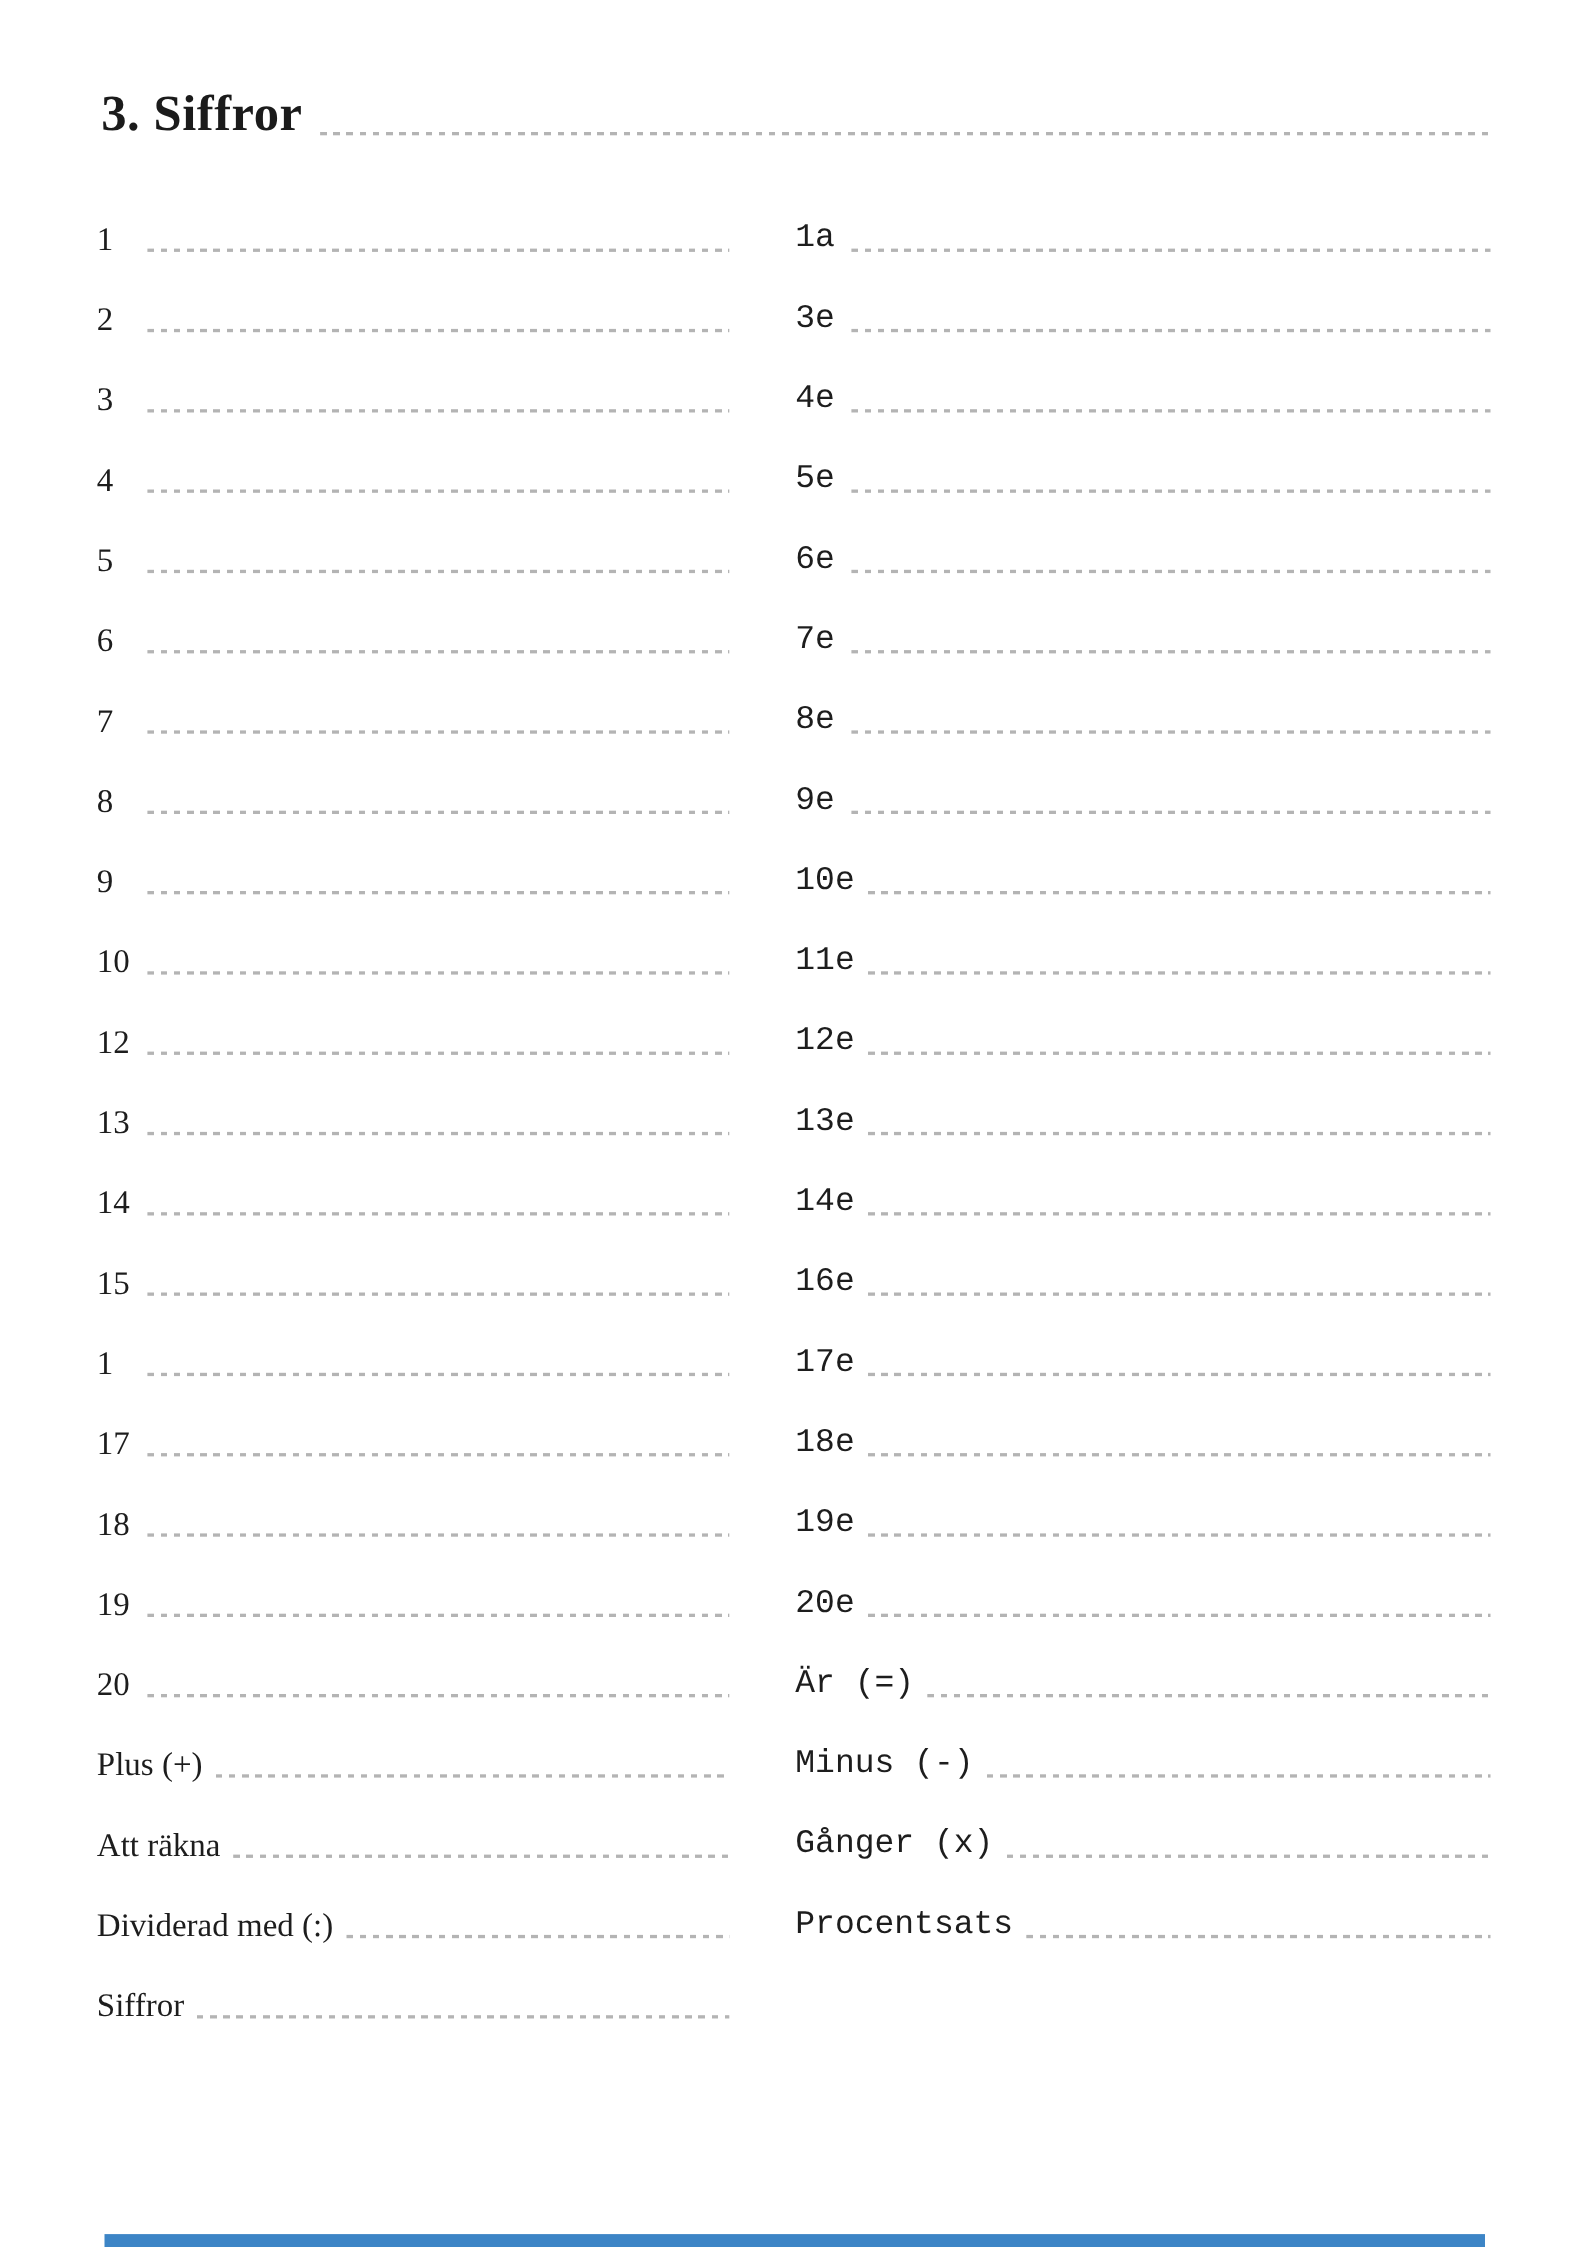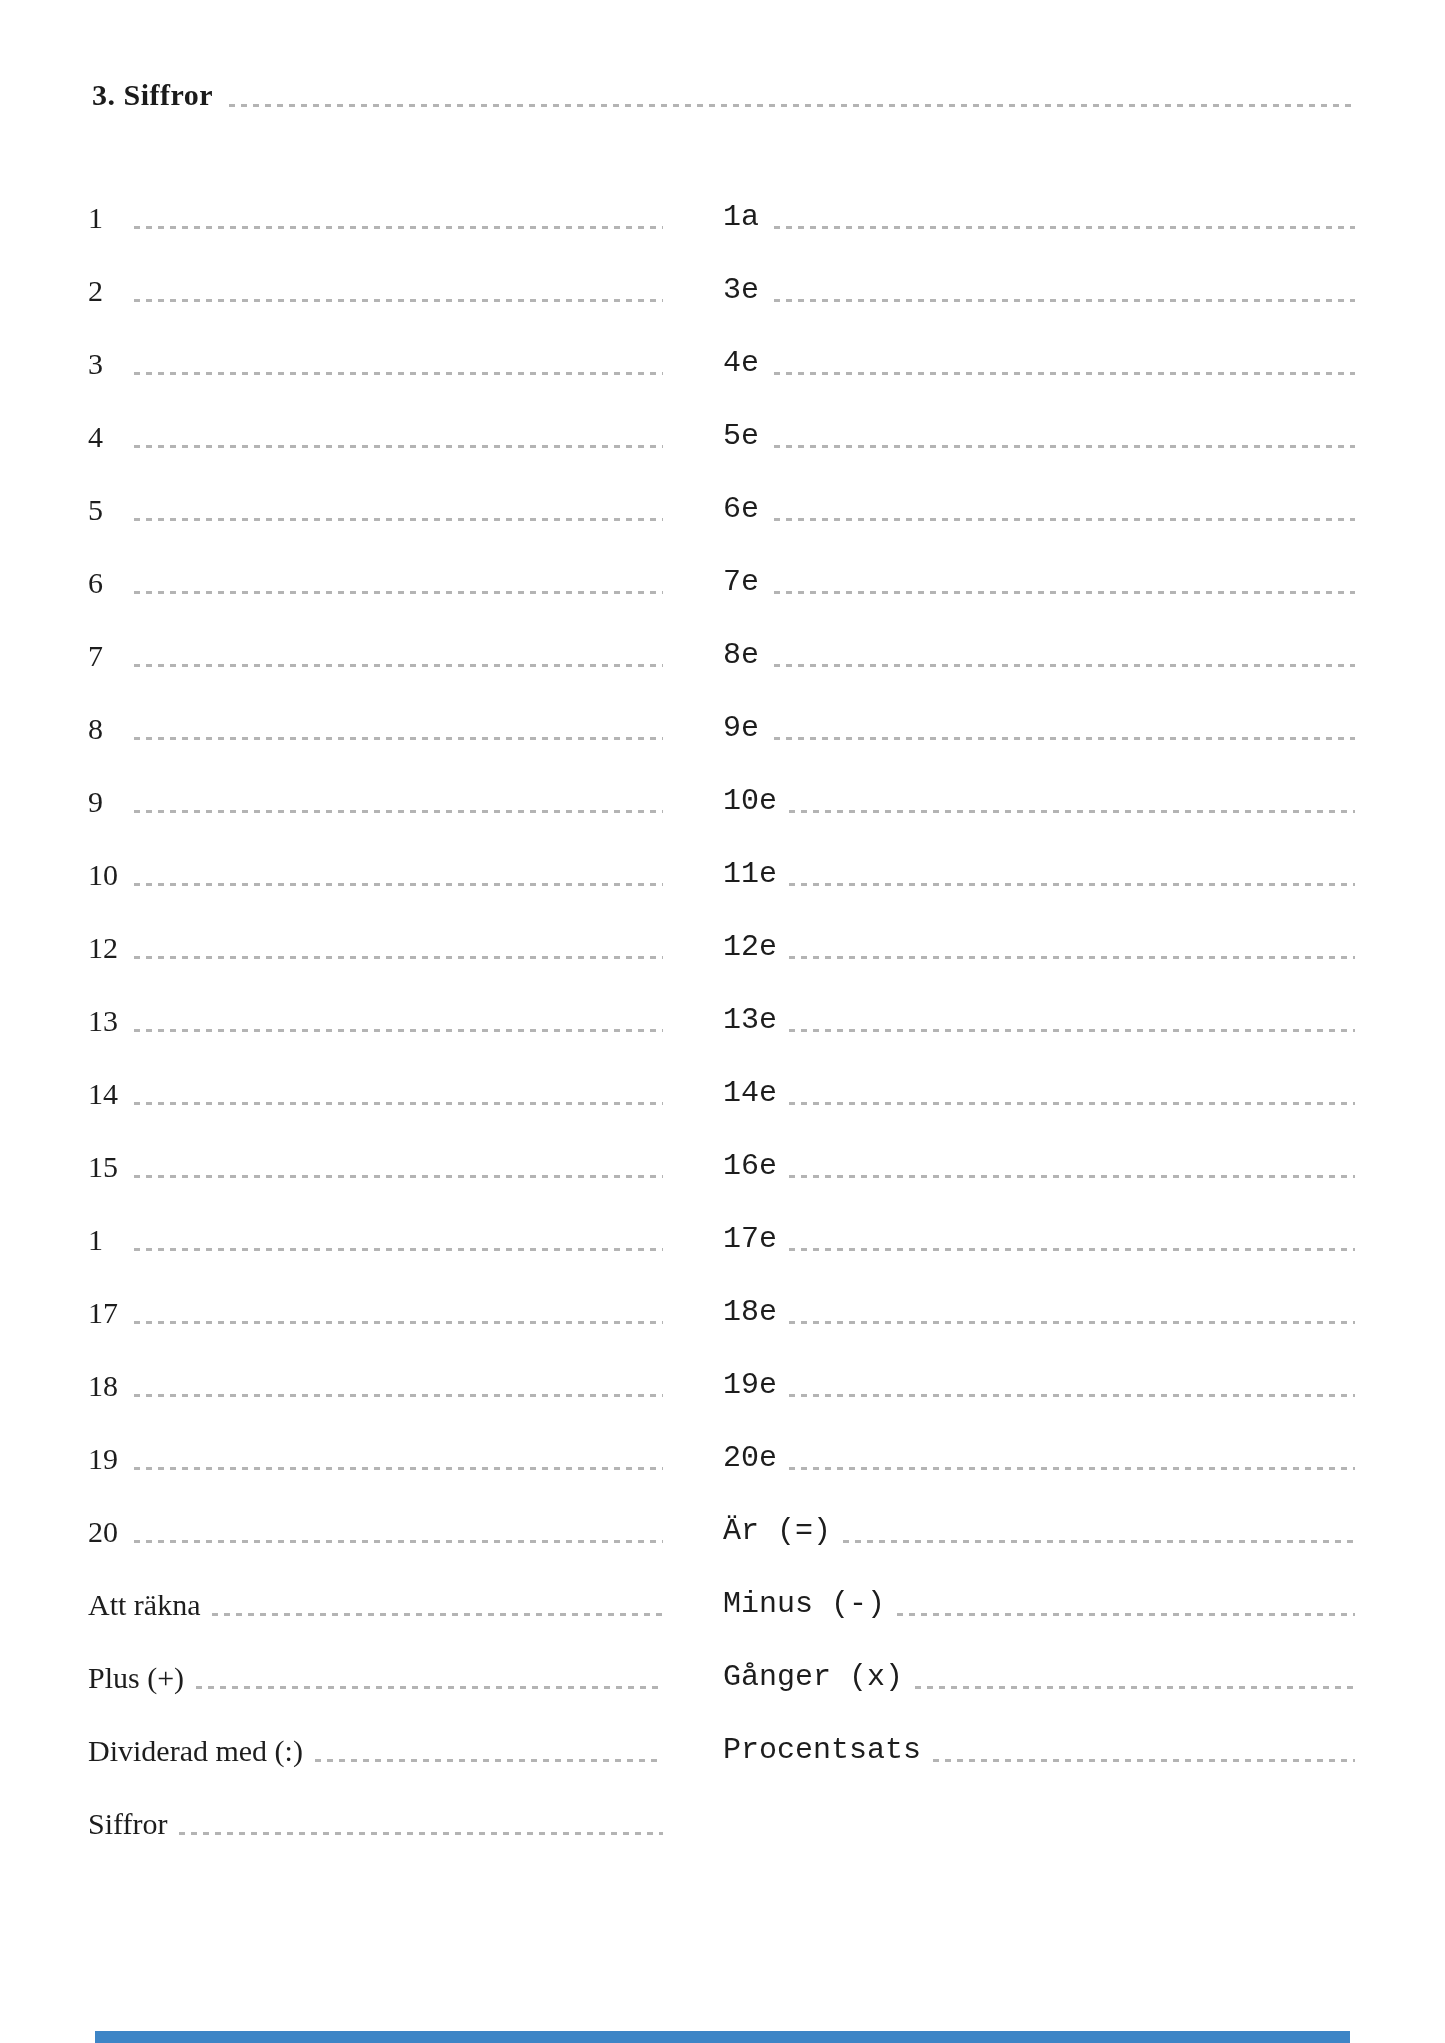--- a/index.html
+++ b/index.html
@@ -19,21 +19,21 @@
   .title-row {
     position: absolute;
     left: 92px;
     right: 92px;
     top: 80px;
     display: flex;
     align-items: flex-end;
   }
   .title {
     margin: 0;
-    font-size: 30px;
+    font-size: 46px;
     line-height: 1;
     font-weight: 700;
     letter-spacing: 0.5px;
     color: #1b1b1b;
     white-space: nowrap;
   }
   .dots {
     flex: 1 1 auto;
     height: 3px;
     background: repeating-linear-gradient(90deg, #b4b4b4 0 6px, transparent 6px 12px);
@@ -160,25 +160,25 @@
         </div>
         <div class="row">
           <span class="label">19</span>
           <span class="dots"></span>
         </div>
         <div class="row">
           <span class="label">20</span>
           <span class="dots"></span>
         </div>
         <div class="row">
+          <span class="label">Plus (+)</span>
+          <span class="dots"></span>
+        </div>
+        <div class="row">
           <span class="label">Att räkna</span>
-          <span class="dots"></span>
-        </div>
-        <div class="row">
-          <span class="label">Plus (+)</span>
           <span class="dots"></span>
         </div>
         <div class="row">
           <span class="label">Dividerad med (:)</span>
           <span class="dots"></span>
         </div>
         <div class="row">
           <span class="label">Siffror</span>
           <span class="dots"></span>
         </div>

